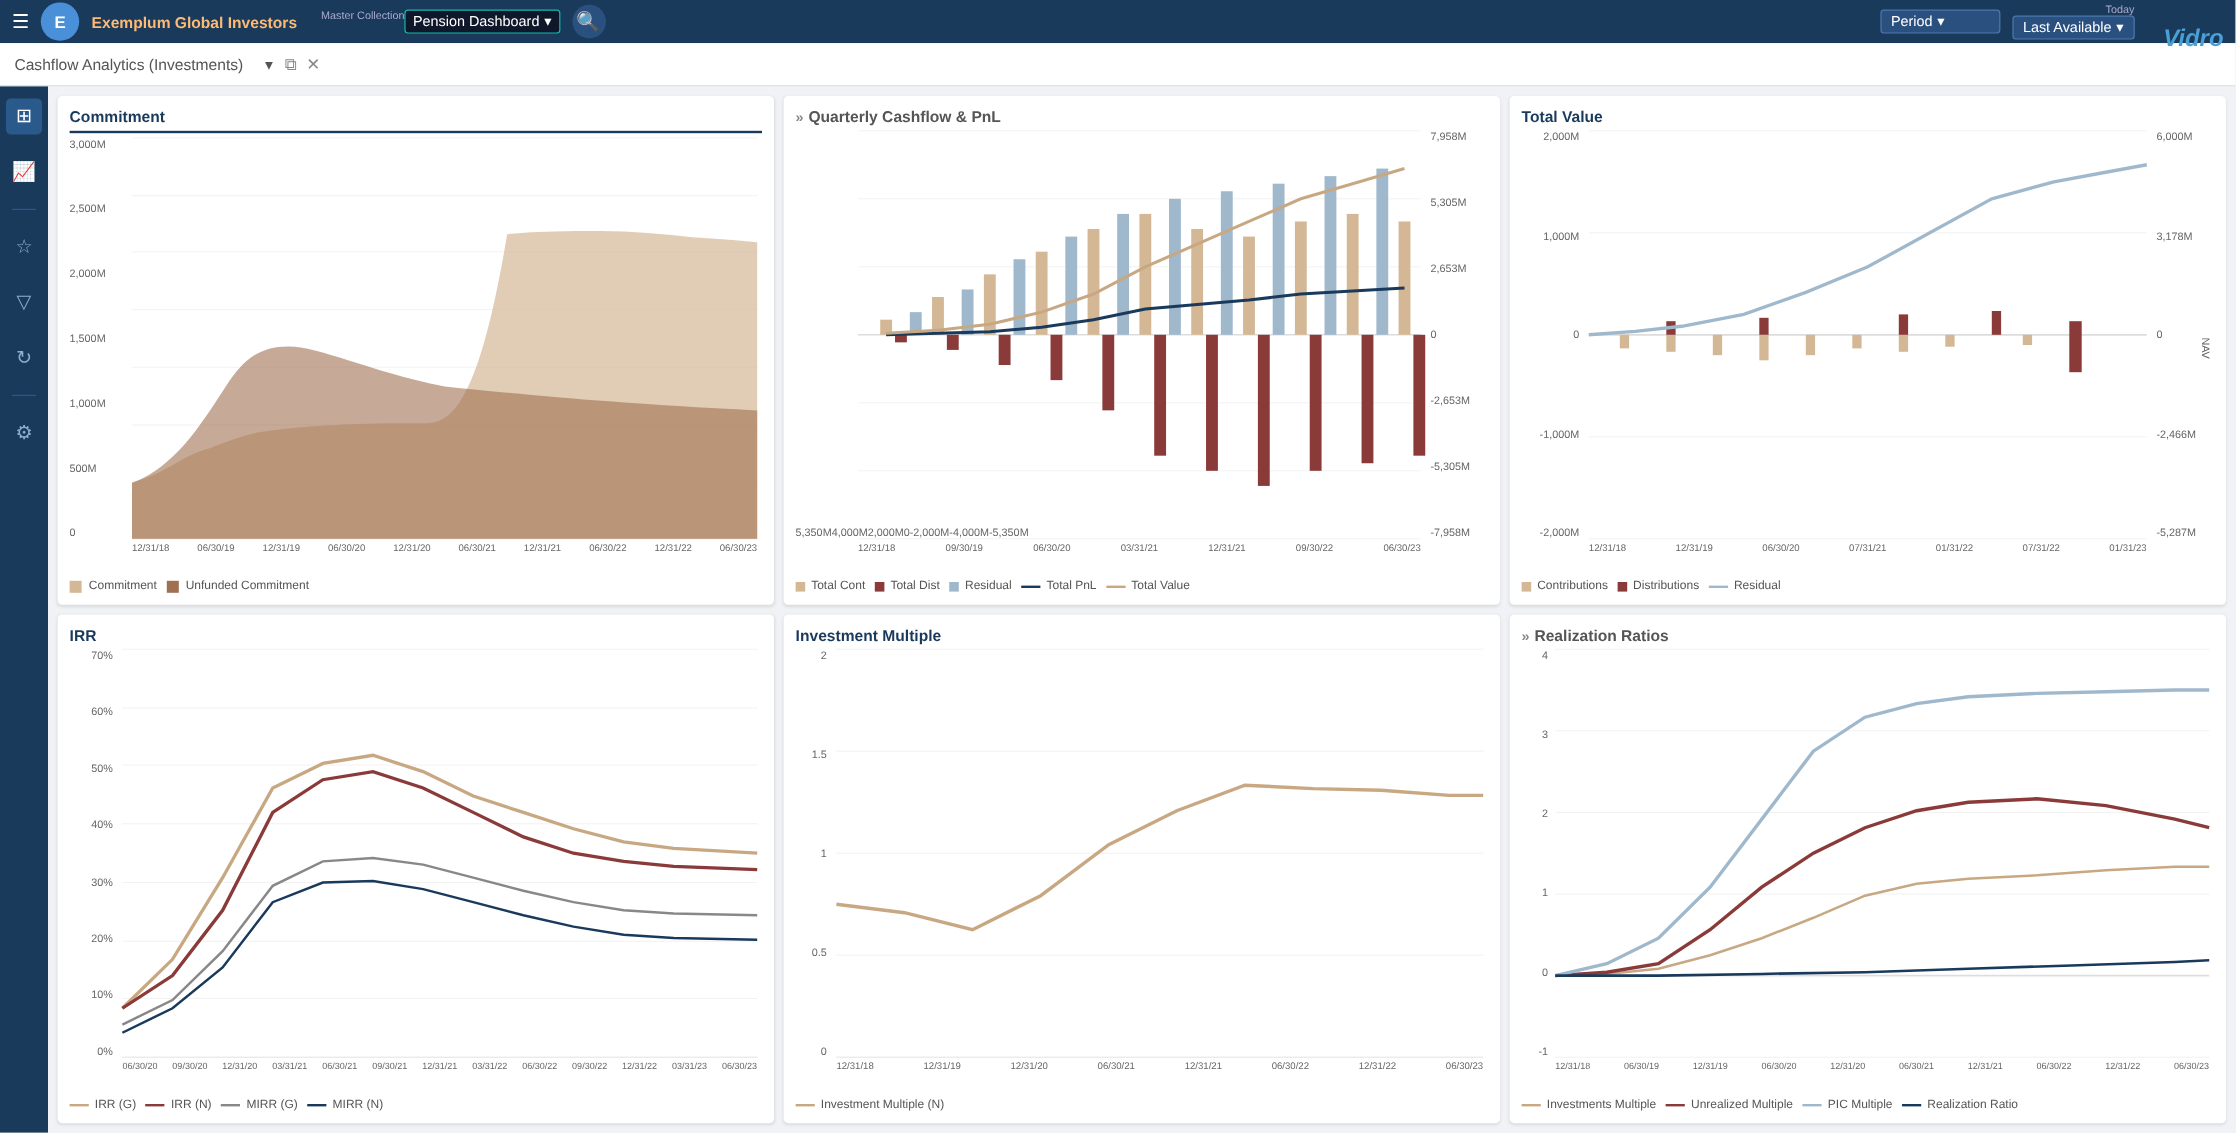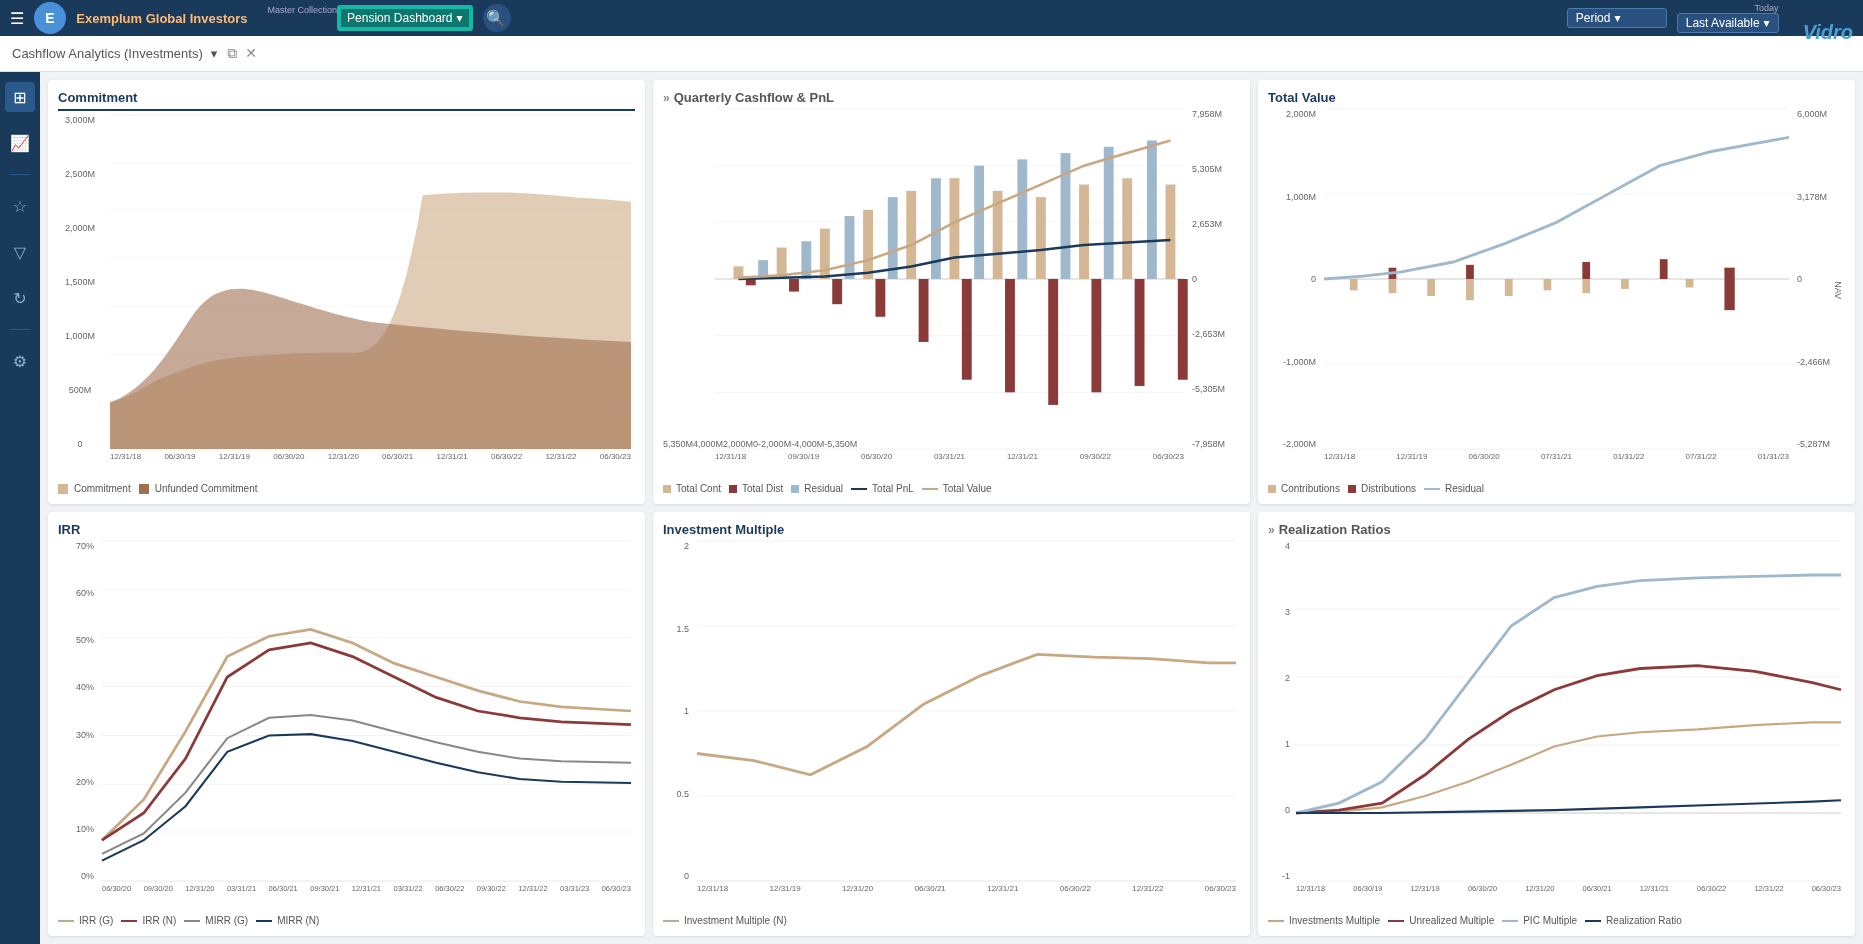--- a/index.html
+++ b/index.html
@@ -7,35 +7,35 @@
     
     
     .topbar {
       display: flex; align-items: center; background: #1a3a5c; height: 36px; padding: 0 10px; gap: 10px;
     }
     .topbar-menu-icon { color: white; font-size: 16px; cursor: pointer; }
     .topbar-logo { width: 32px; height: 32px; background: #4a90d9; border-radius: 50%; display: flex; align-items: center; justify-content: center; color: white; font-size: 12px; font-weight: bold; }
     .topbar-company { color: #fdba74; font-size: 13px; font-weight: bold; flex: 0 0 auto; }
     .topbar-collection { display: flex; flex-direction: row; margin-left: 10px; }
     .topbar-collection-label { color: #aac; font-size: 9px; }
-    .topbar-collection-select { background: #0f766e; color: white; border: 4px solid #14b8a6; border-radius: 3px; padding: 2px 6px; font-size: 12px; cursor: pointer; display: flex; align-items: flex-start; gap: 4px; }
+    .topbar-collection-select { background: #0f172a; color: white; border: 1px solid #14b8a6; border-radius: 3px; padding: 2px 6px; font-size: 12px; cursor: pointer; display: flex; align-items: flex-start; gap: 4px; }
     .topbar-search { width: 28px; height: 28px; background: #2a5080; border-radius: 50%; display: flex; align-items: center; justify-content: center; color: white; cursor: pointer; }
     .topbar-spacer { flex: 1; }
     .topbar-period { background: #2a5080; color: white; border: 1px solid #4a7aaa; border-radius: 3px; padding: 2px 8px; font-size: 12px; cursor: pointer; display: flex; align-items: center; gap: 4px; min-width: 100px; }
     .topbar-date { display: flex; flex-direction: column; align-items: flex-end; margin-right: 6px; }
     .topbar-today { color: #aac; font-size: 9px; }
     .topbar-last-avail { background: #2a5080; color: white; border: 1px solid #4a7aaa; border-radius: 3px; padding: 2px 8px; font-size: 12px; cursor: pointer; display: flex; align-items: center; gap: 4px; }
     .topbar-vidro { color: #4a9fd4; font-size: 18px; font-weight: bold; margin-left: 8px; margin-top: 28px; }
     
     
     .subtitlebar {
       display: flex; align-items: center; background: #fff; height: 36px; padding: 0 12px; border-bottom: 1px solid #ddd;
     }
     .subtitle-name { font-size: 14px; color: #1a3a5c; font-weight: 600; flex: 1; }
-    .subtitle-analytics { font-size: 13px; color: #555; display: flex; align-items: center; gap: 8px; }
+    .subtitle-analytics { font-size: 13px; color: #555; display: flex; align-items: center; gap: 18px; }
     .subtitle-icons { display: flex; gap: 8px; margin-left: 10px; }
     .subtitle-icon-btn { color: #888; cursor: pointer; font-size: 14px; }
     
     
     .main-layout { display: flex; height: calc(944px - 72px); }
     
     
     .sidebar { width: 40px; background: #1a3a5c; display: flex; flex-direction: column; align-items: center; padding: 10px 0; gap: 16px; }
     .sidebar-icon { color: #8ab0cc; font-size: 16px; cursor: pointer; width: 30px; height: 30px; display: flex; align-items: center; justify-content: center; }
     .sidebar-icon.active { color: white; background: #2a5a8c; border-radius: 4px; }
@@ -120,21 +120,21 @@
     <div class="sidebar-icon">↻</div>
     <div class="sidebar-divider"></div>
     <div class="sidebar-icon">⚙</div>
   </div>
 
   <div class="content">
 
     <div class="chart-panel">
       <div class="chart-title" style="color:#1a3a5c; border-bottom: 2px solid #1a3a5c; padding-bottom: 4px;">Commitment</div>
       <div class="chart-area" style="position:relative; flex:1; min-height:0;">
-        <div class="y-axis" style="font-size:9px; color:#666; position:absolute; left:0; top:0; bottom:30px; width:48px; display:flex; flex-direction:column; justify-content:space-between; align-items:center; padding-right:4px;">
+        <div class="y-axis" style="font-size:9px; color:#666; position:absolute; left:0; top:0; bottom:30px; width:48px; display:flex; flex-direction:column; justify-content:space-between; align-items:flex-start; padding-right:4px;">
           <span>3,000M</span>
             <span>2,500M</span>
             <span>2,000M</span>
             <span>1,500M</span>
             <span>1,000M</span>
             <span>500M</span>
             <span>0</span>
         </div>
         <div style="position:absolute; left:52px; right:4px; top:0; bottom:30px;">
           <svg viewBox="0 0 400 250" preserveAspectRatio="none" style="width:100%; height:100%;">

